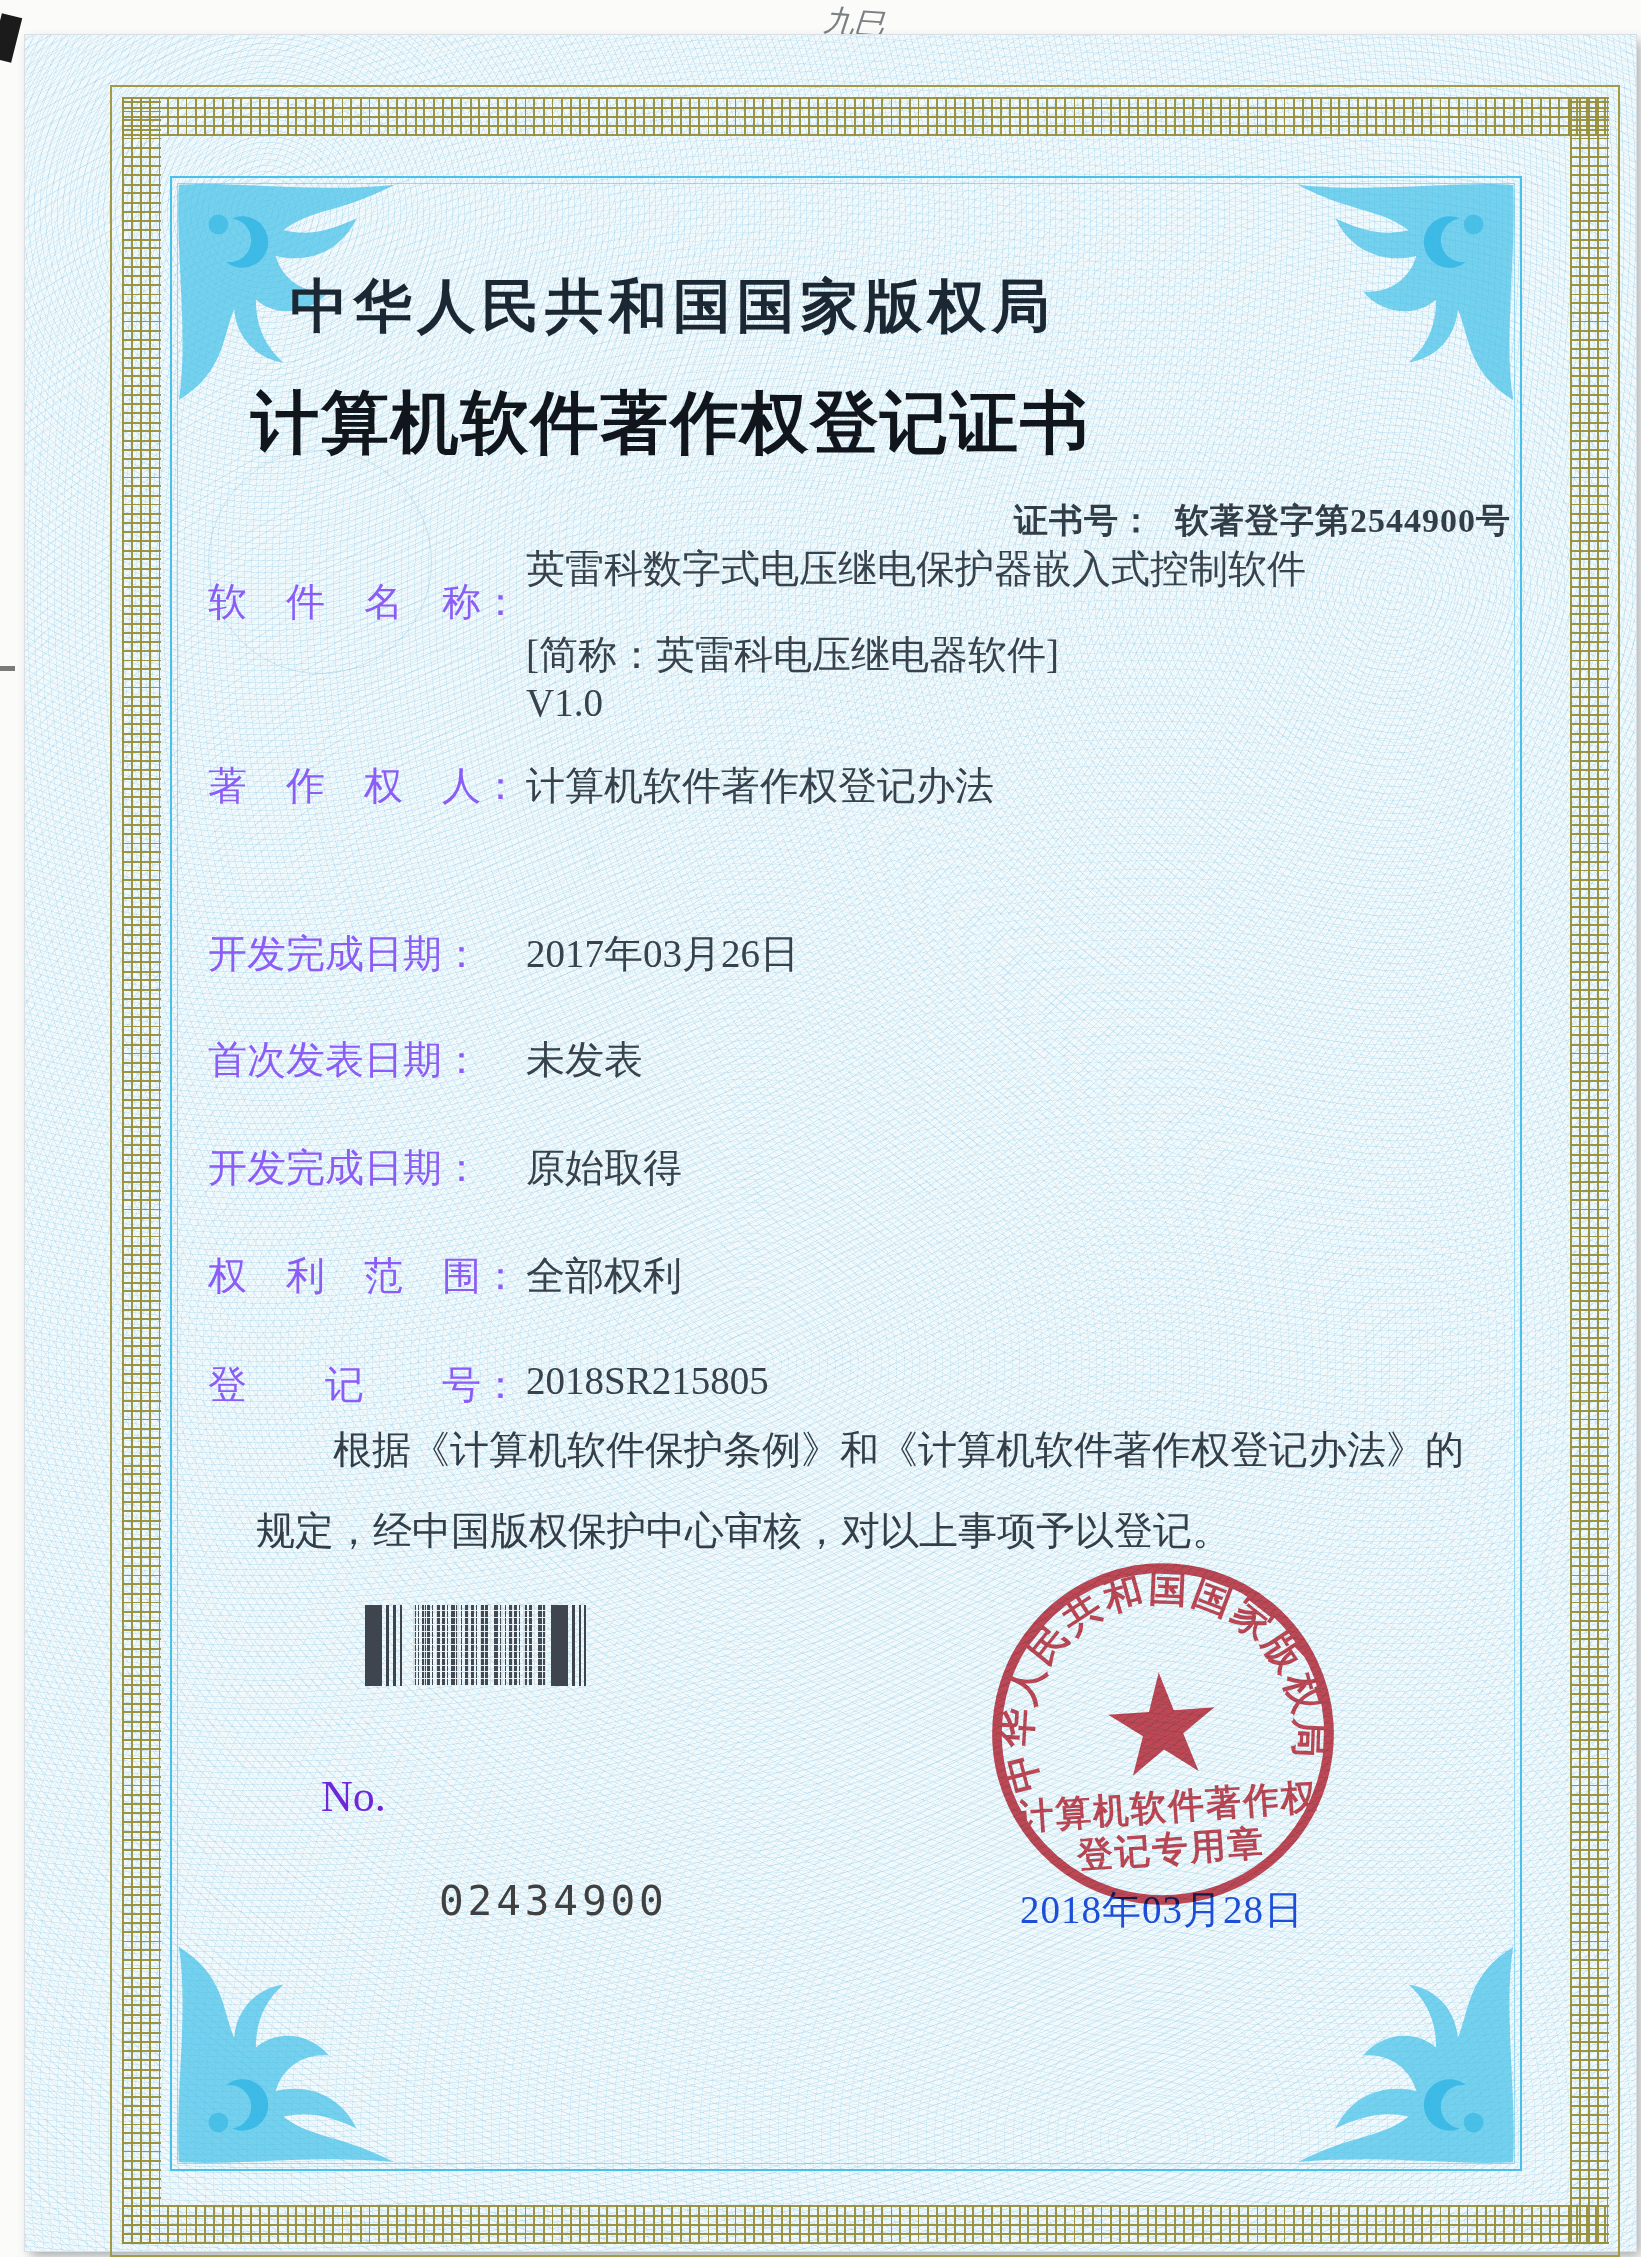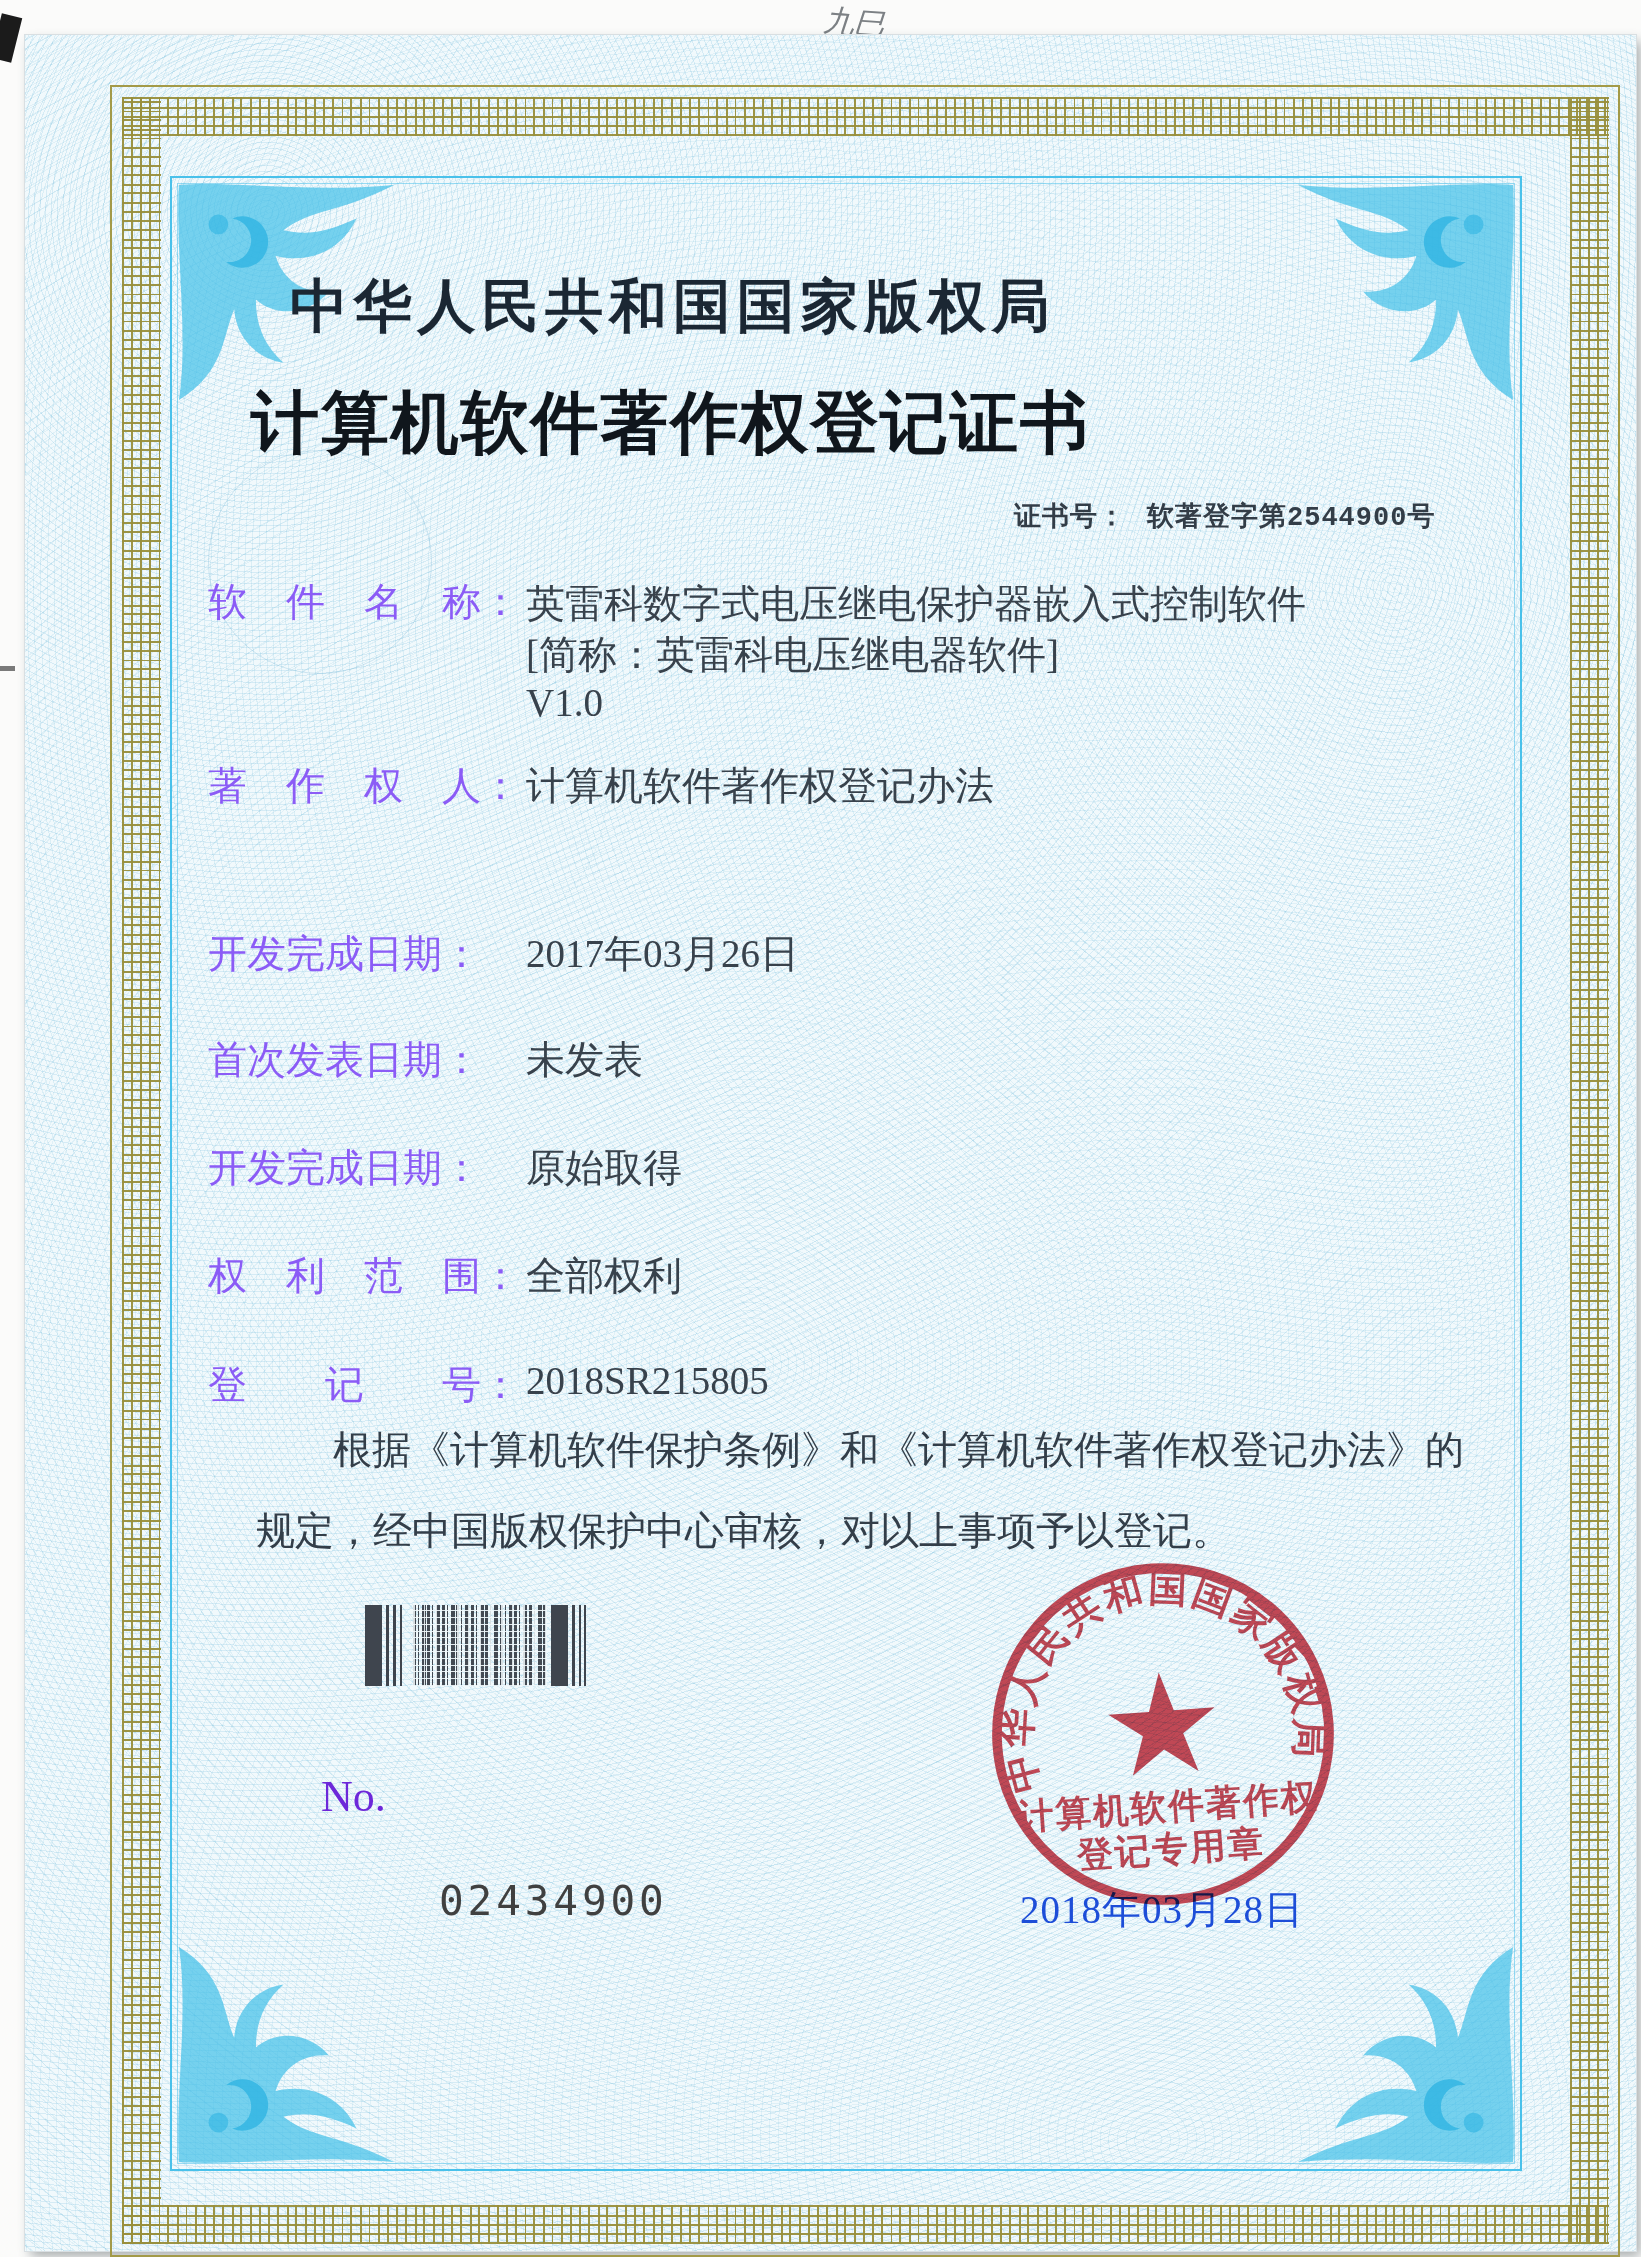--- a/index.html
+++ b/index.html
@@ -47,21 +47,21 @@
   .corner.br { left:1267px; top:1906px; transform:scale(-1,-1); }
 
   .wm1 { position:absolute; left:183px; top:415px; width:222px; height:222px;
          border:1.9px solid rgba(120,185,215,.32); border-radius:50%; }
   .wm2 { position:absolute; left:290px; top:613px; width:290px; height:290px;
          border:1.9px dashed rgba(120,185,215,.20); border-radius:50%; }
 
   .t { position:absolute; white-space:nowrap; }
   .issuer  { left:290px; top:268px; font-size:58px; font-weight:700; letter-spacing:5.8px; color:#1b2733; }
   .title   { left:251px; top:378px; font-size:68px; font-weight:700; letter-spacing:1.9px; color:#10161c; }
-  .certno  { left:1014px; top:498px; font-size:27px; font-weight:700; color:#333d47; letter-spacing:1px;font-family:Liberation Mono, monospace; }
+  .certno  { left:1014px; top:498px; font-size:34px; font-weight:700; color:#333d47; letter-spacing:1px; }
   .certno .gap { display:inline-block; width:21px; }
   .flabel { position:absolute; left:208px; font-size:39px; color:#8b5cf6; white-space:nowrap; }
   .fvalue { position:absolute; left:526px; font-size:39px; color:#38424c; white-space:nowrap; }
   .para   { position:absolute; left:208px; font-size:39px; color:#333e49; white-space:nowrap;margin-left:48px; }
 
   .barcode { position:absolute; left:365px; top:1605px; width:224px; height:81px; display:flex; }
   .bc-start {
     width:48px; height:100%;
     background:linear-gradient(90deg,#3f454e 0 17.4px, rgba(0,0,0,0) 17.4px 21px,
       #3f454e 21px 24px, rgba(0,0,0,0) 24px 28px, #3f454e 28px 31px,
@@ -137,21 +137,21 @@
   <div class="wm2"></div>
 </div>
 
 <div class="t issuer">中华人民共和国国家版权局</div>
 <div class="t title">计算机软件著作权登记证书</div>
 <div class="t certno">
   <span>证书号：</span><span class="gap"></span><span>软著登字第2544900号</span>
 </div>
 
 <div class="flabel" style="top:575px">软　件　名　称：</div>
-<div class="fvalue" style="top:577px">英雷科数字式电压继电保护器嵌入式控制软件</div>
+<div class="fvalue" style="top:542px">英雷科数字式电压继电保护器嵌入式控制软件</div>
 <div class="fvalue" style="top:628px">[简称：英雷科电压继电器软件]</div>
 <div class="fvalue" style="top:680px">V1.0</div>
 
 <div class="flabel" style="top:759px">著　作　权　人：</div>
 <div class="fvalue" style="top:759px">计算机软件著作权登记办法</div>
 
 <div class="flabel" style="top:927px">开发完成日期：</div>
 <div class="fvalue" style="top:927px">2017年03月26日</div>
 
 <div class="flabel" style="top:1033px">首次发表日期：</div>

